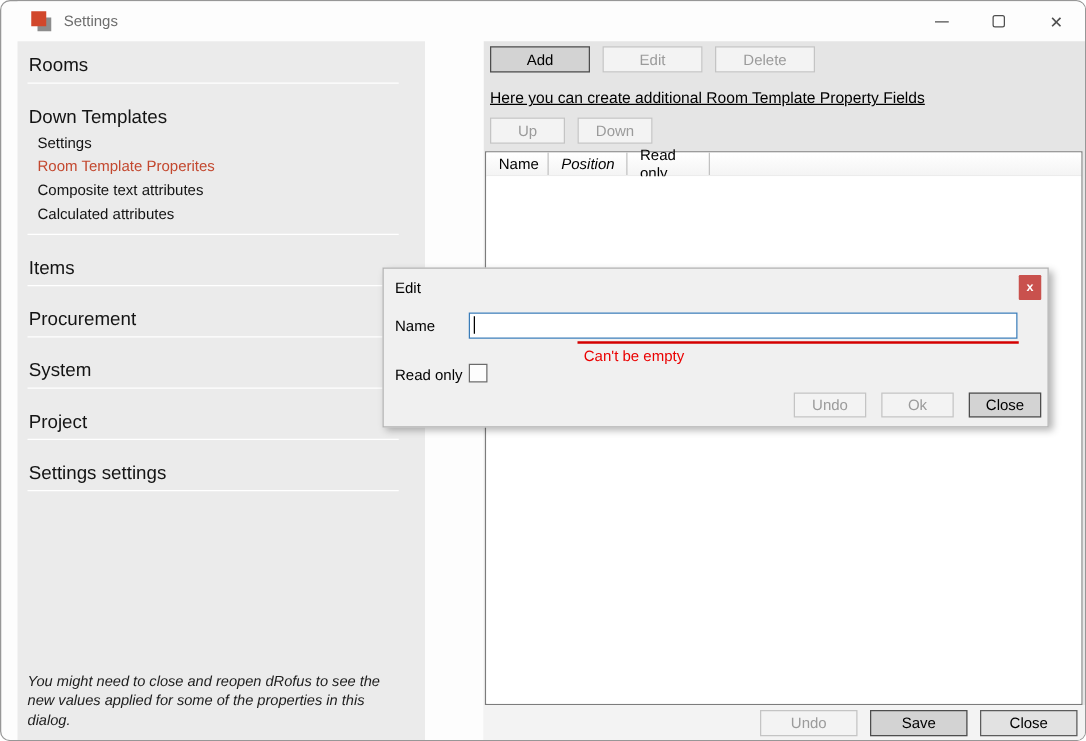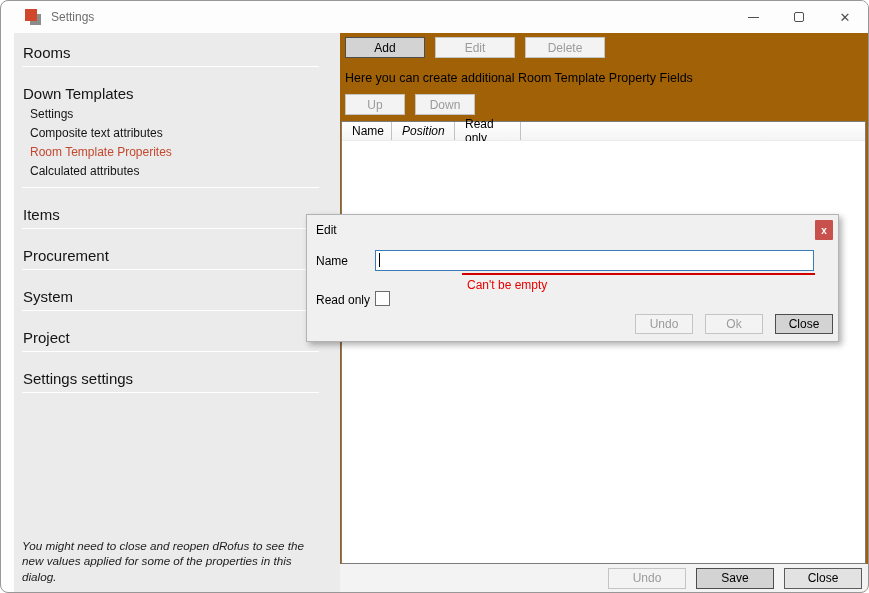--- a/index.html
+++ b/index.html
@@ -36,32 +36,32 @@
   .side-heading.gap { margin-top:17px; }
   .side-divider { height:1px; background:#ffffff; margin:2px 21px 0 8px; }
   .side-sub { font-size:12px; color:#141414; padding:2px 0 2px 16px; line-height:15px; cursor:default; }
   .side-sub.selected { color:#c3482f; }
   .side-note {
     position:absolute; left:8px; bottom:8px; width:300px;
     font-size:11.7px; font-style:italic; color:#1c1c1c; line-height:15.5px;
   }
 
   
-  .main { flex:1; min-width:0; background:#a16207; display:flex; flex-direction:column; position:relative; }
+  .main { flex:1; min-width:0; background:#e5e5e5; display:flex; flex-direction:column; position:relative;margin-left:47px; }
   .btn {
     height:21px; font-size:12px; color:#000;
     display:flex; align-items:center; justify-content:center;
     background:#e9e9e9; border:1px solid #a9a9a9; cursor:default;
   }
   .btn.primary  { background:#d3d3d3; border:1px solid #4d4d4d; }
   .btn.enabled  { background:#e2e2e2; border:1px solid #5c5c5c; }
   .btn.disabled { background:#f3f3f3; border:1px solid #c4c4c4; color:#9b9b9b; }
   .toolbar { display:flex; gap:10px; margin:4px 0 0 5px; }
   .toolbar .btn { width:80px; }
-  .description { margin:13px 0 0 5px; font-size:12.5px; color:#000; }
+  .description { margin:13px 0 0 5px; font-size:12.5px; color:#000;text-decoration:underline; }
   .updown { display:flex; gap:10px; margin:9px 0 0 5px; }
   .updown .btn { width:60px; }
 
   .table-wrap {
     flex:1; margin:6px 2px 0 1px; min-height:0;
     border:1px solid #7c7c7c; background:#ffffff;
     display:flex; flex-direction:column;
   }
   .table-header { display:flex; height:19px; flex:0 0 19px; background:linear-gradient(#ffffff,#f4f4f4); border-bottom:1px solid #ececec; }
   .th { padding-left:10px; padding-right:6px; display:flex; align-items:center; font-size:12px; color:#000; border-right:1px solid #c2c2c2; cursor:default; }
@@ -128,22 +128,22 @@
   </div>
 
   <div class="body-row">
 
     <div class="sidebar">
       <div class="side-heading">Rooms</div>
       <div class="side-divider"></div>
 
       <div class="side-heading gap">Down Templates</div>
       <div class="side-sub">Settings</div>
+      <div class="side-sub selected">Room Template Properites</div>
       <div class="side-sub">Composite text attributes</div>
-      <div class="side-sub selected">Room Template Properites</div>
       <div class="side-sub">Calculated attributes</div>
       <div class="side-divider" style="margin-top:6px;"></div>
 
       <div class="side-heading gap">Items</div>
       <div class="side-divider"></div>
 
       <div class="side-heading gap">Procurement</div>
       <div class="side-divider"></div>
 
       <div class="side-heading gap">System</div>

